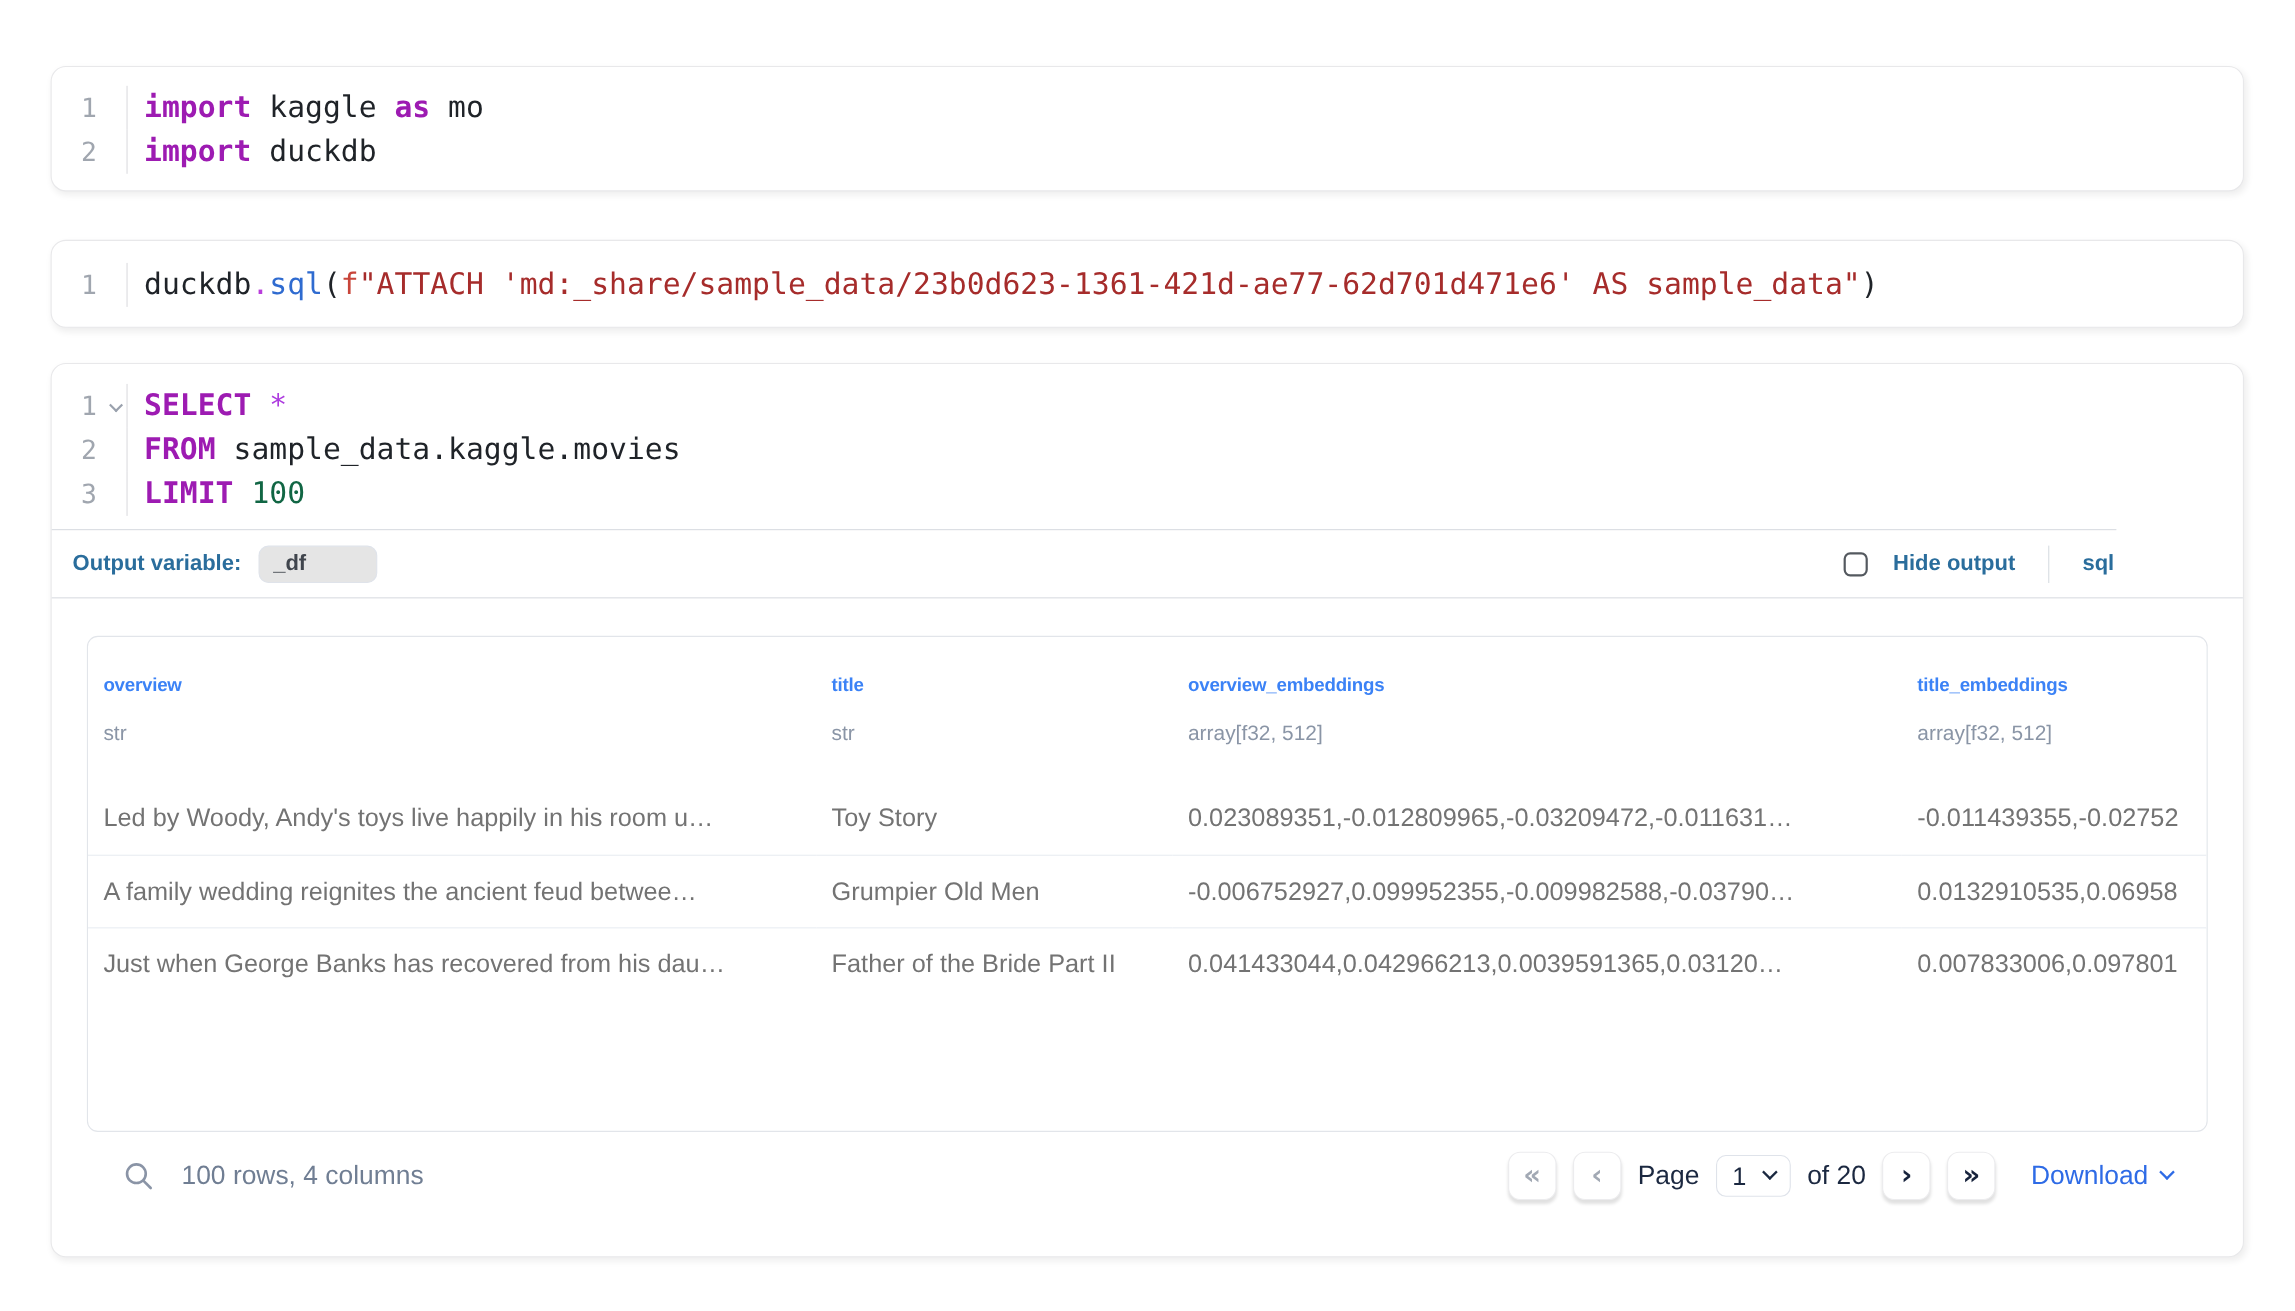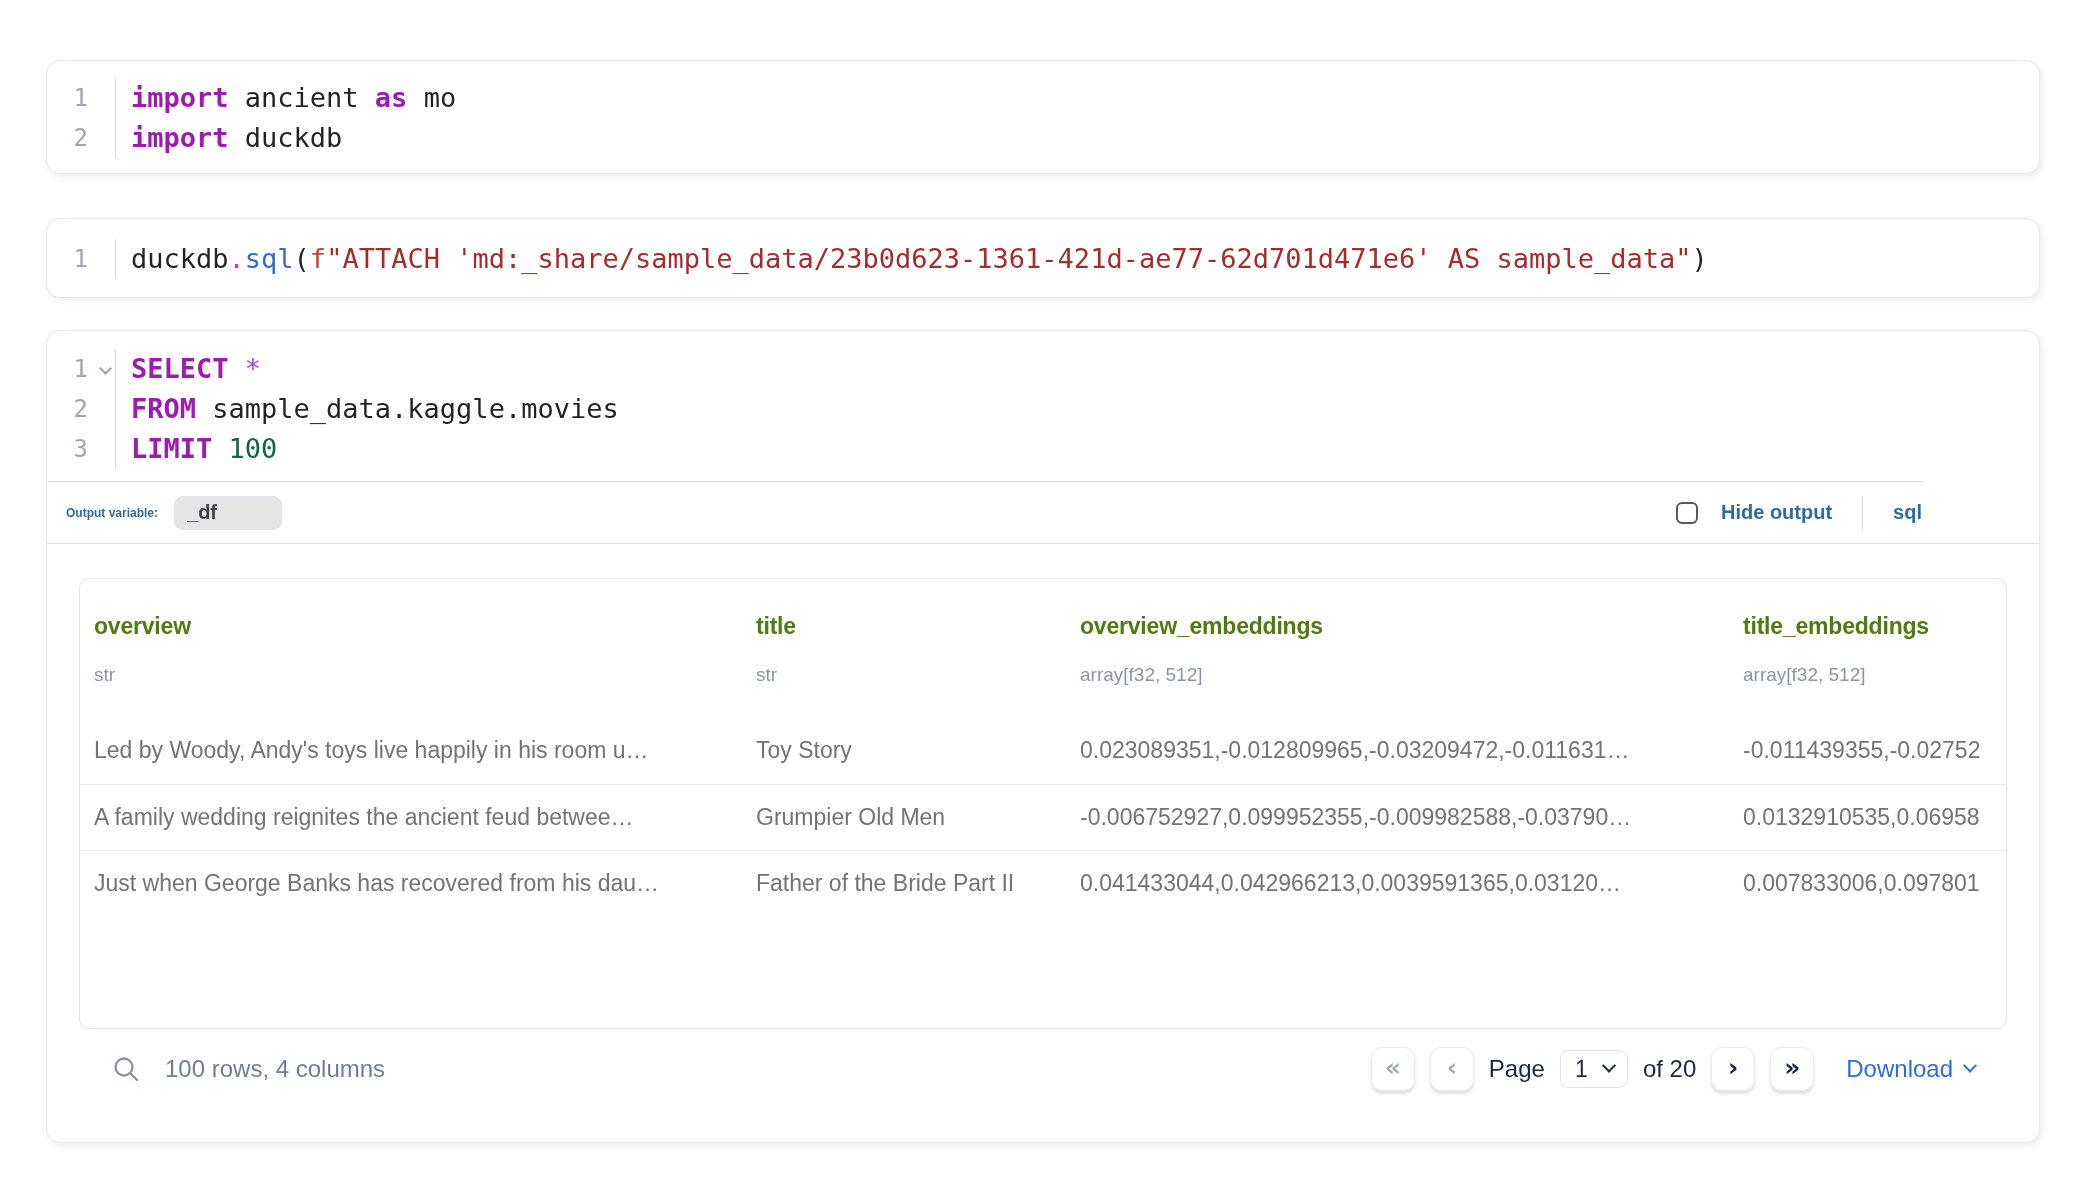--- a/index.html
+++ b/index.html
@@ -43,21 +43,21 @@
   .tk-f  { color:#c8453a; }
   .tk-s  { color:var(--string,#a62c2b); }
   .tk-n  { color:var(--number,#116644); }
   .tk-st { color:#ad3bdf; }
   
   .editor-divider { height:1px; background:#d9dce1; margin-right:115px; }
   .sql-toolbar {
     height:62px; display:flex; align-items:center;
     padding:0 117px 0 19px; border-bottom:1px solid #d9dce1;
   }
-  .out-label { color:var(--accent-blue,#2a6d9c); font-weight:bold; font-size:12px;text-align:center; }
+  .out-label { color:var(--accent-blue,#2a6d9c); font-weight:bold; font-size:20px;text-align:center; }
   .var-input {
     margin-left:16px; width:108px; height:34px;
     border:1px solid #dfe3ea; border-radius:9px; background:#e5e5e5;
     font-family:"Liberation Sans", sans-serif; font-weight:bold; font-size:20px;
     color:#40454d; padding:0 12px; outline:none;
   }
   .tb-spacer { flex:1; }
   .checkbox {
     width:22px; height:22px; border:2px solid #54595f; border-radius:6px;
     background:#fff; flex:none;
@@ -66,21 +66,21 @@
   .vdiv { width:1px; height:34px; background:#d8dce2; margin:0 30px; }
   .lang-label { color:var(--accent-blue,#2a6d9c); font-weight:bold; font-size:20px; }
   
   .output-area { padding:34px 32px 0; }
   .df-box {
     border:1px solid #e2e5ea; border-radius:10px; overflow:hidden; height:451px;
   }
   table { width:100%; border-collapse:collapse; table-layout:fixed; }
   col.c1 { width:662px; } col.c2 { width:324px; } col.c3 { width:663px; } col.c4 { width:auto; }
   thead th { text-align:left; padding:34px 4px 32px 14px; vertical-align:top; }
-  .col-name { font-weight:bold; font-size:23px; color:#4d7c0f; letter-spacing:-0.2px; }
+  .col-name { font-weight:bold; font-size:17px; color:#3b82f6; letter-spacing:-0.2px; }
   .col-type { font-weight:normal; font-size:19px; color:#8a95a6; margin-top:24px; }
   tbody td {
     height:66px; padding:0 14px; font-size:23px; color:#737373;
     white-space:nowrap; overflow:hidden; border-top:1px solid #e9edf2;
   }
   tbody tr:first-child td { border-top:none; }
   
   .df-footer { height:76px; display:flex; align-items:center; padding:0 32px; margin-top:2px; }
   .search-btn { width:30px; height:30px; border:none; background:transparent; margin-right:24px; cursor:pointer; }
   .status-text { color:#707e93; font-size:24px; }
@@ -115,21 +115,21 @@
 </style>
 </head>
 <body>
 
 <div class="page">
 
   <section class="cell cell-1">
     <div class="code-block">
         <div class="line">
           <div class="gut">1</div>
-          <div class="src"><span class="tk-k">import</span><span class="tk-d"> ancient </span><span class="tk-k">as</span><span class="tk-d"> mo</span></div>
+          <div class="src"><span class="tk-k">import</span><span class="tk-d"> kaggle </span><span class="tk-k">as</span><span class="tk-d"> mo</span></div>
         </div>
         <div class="line">
           <div class="gut">2</div>
           <div class="src"><span class="tk-k">import</span><span class="tk-d"> duckdb</span></div>
         </div>
       </div>
   </section>
 
   <section class="cell cell-2">
     <div class="code-block">

